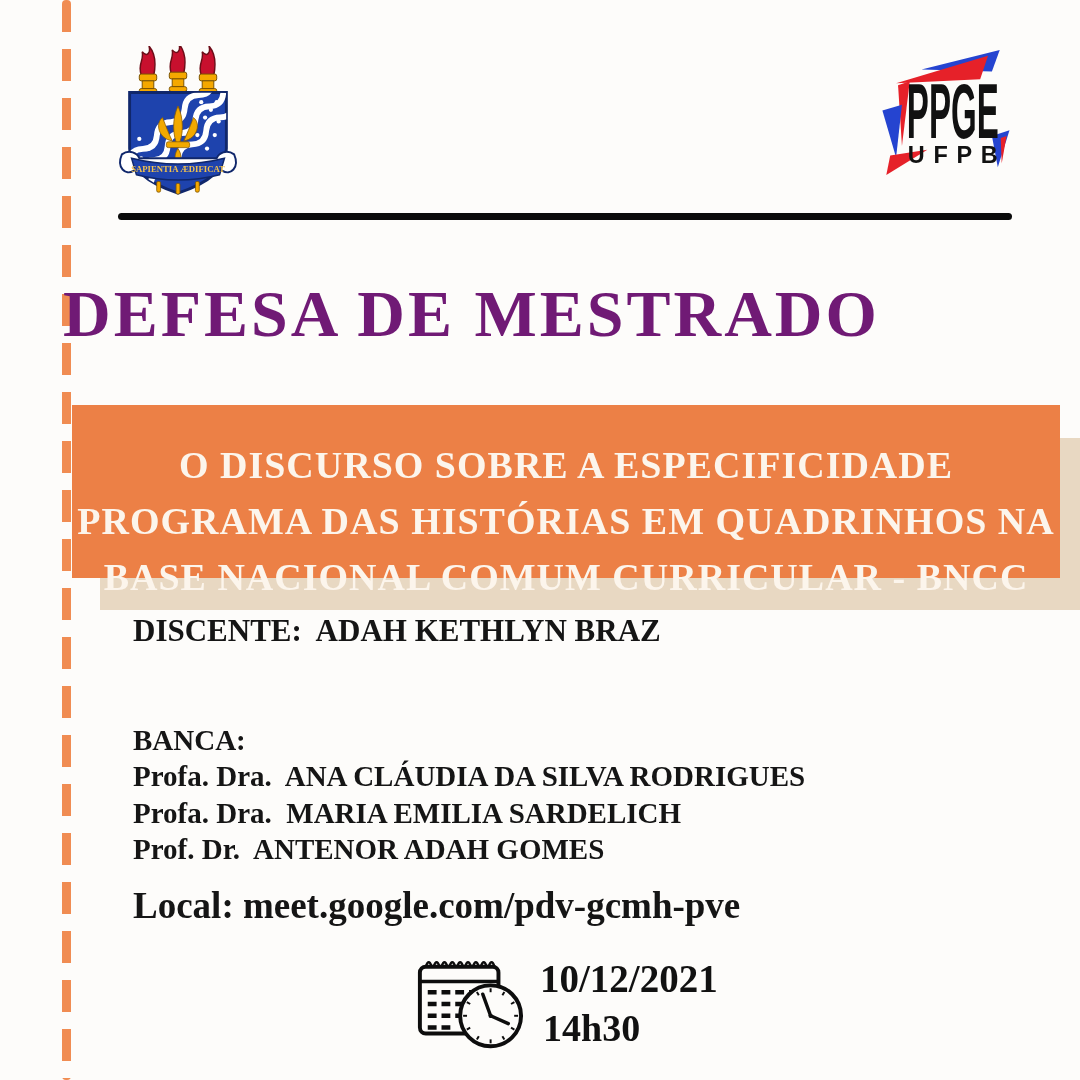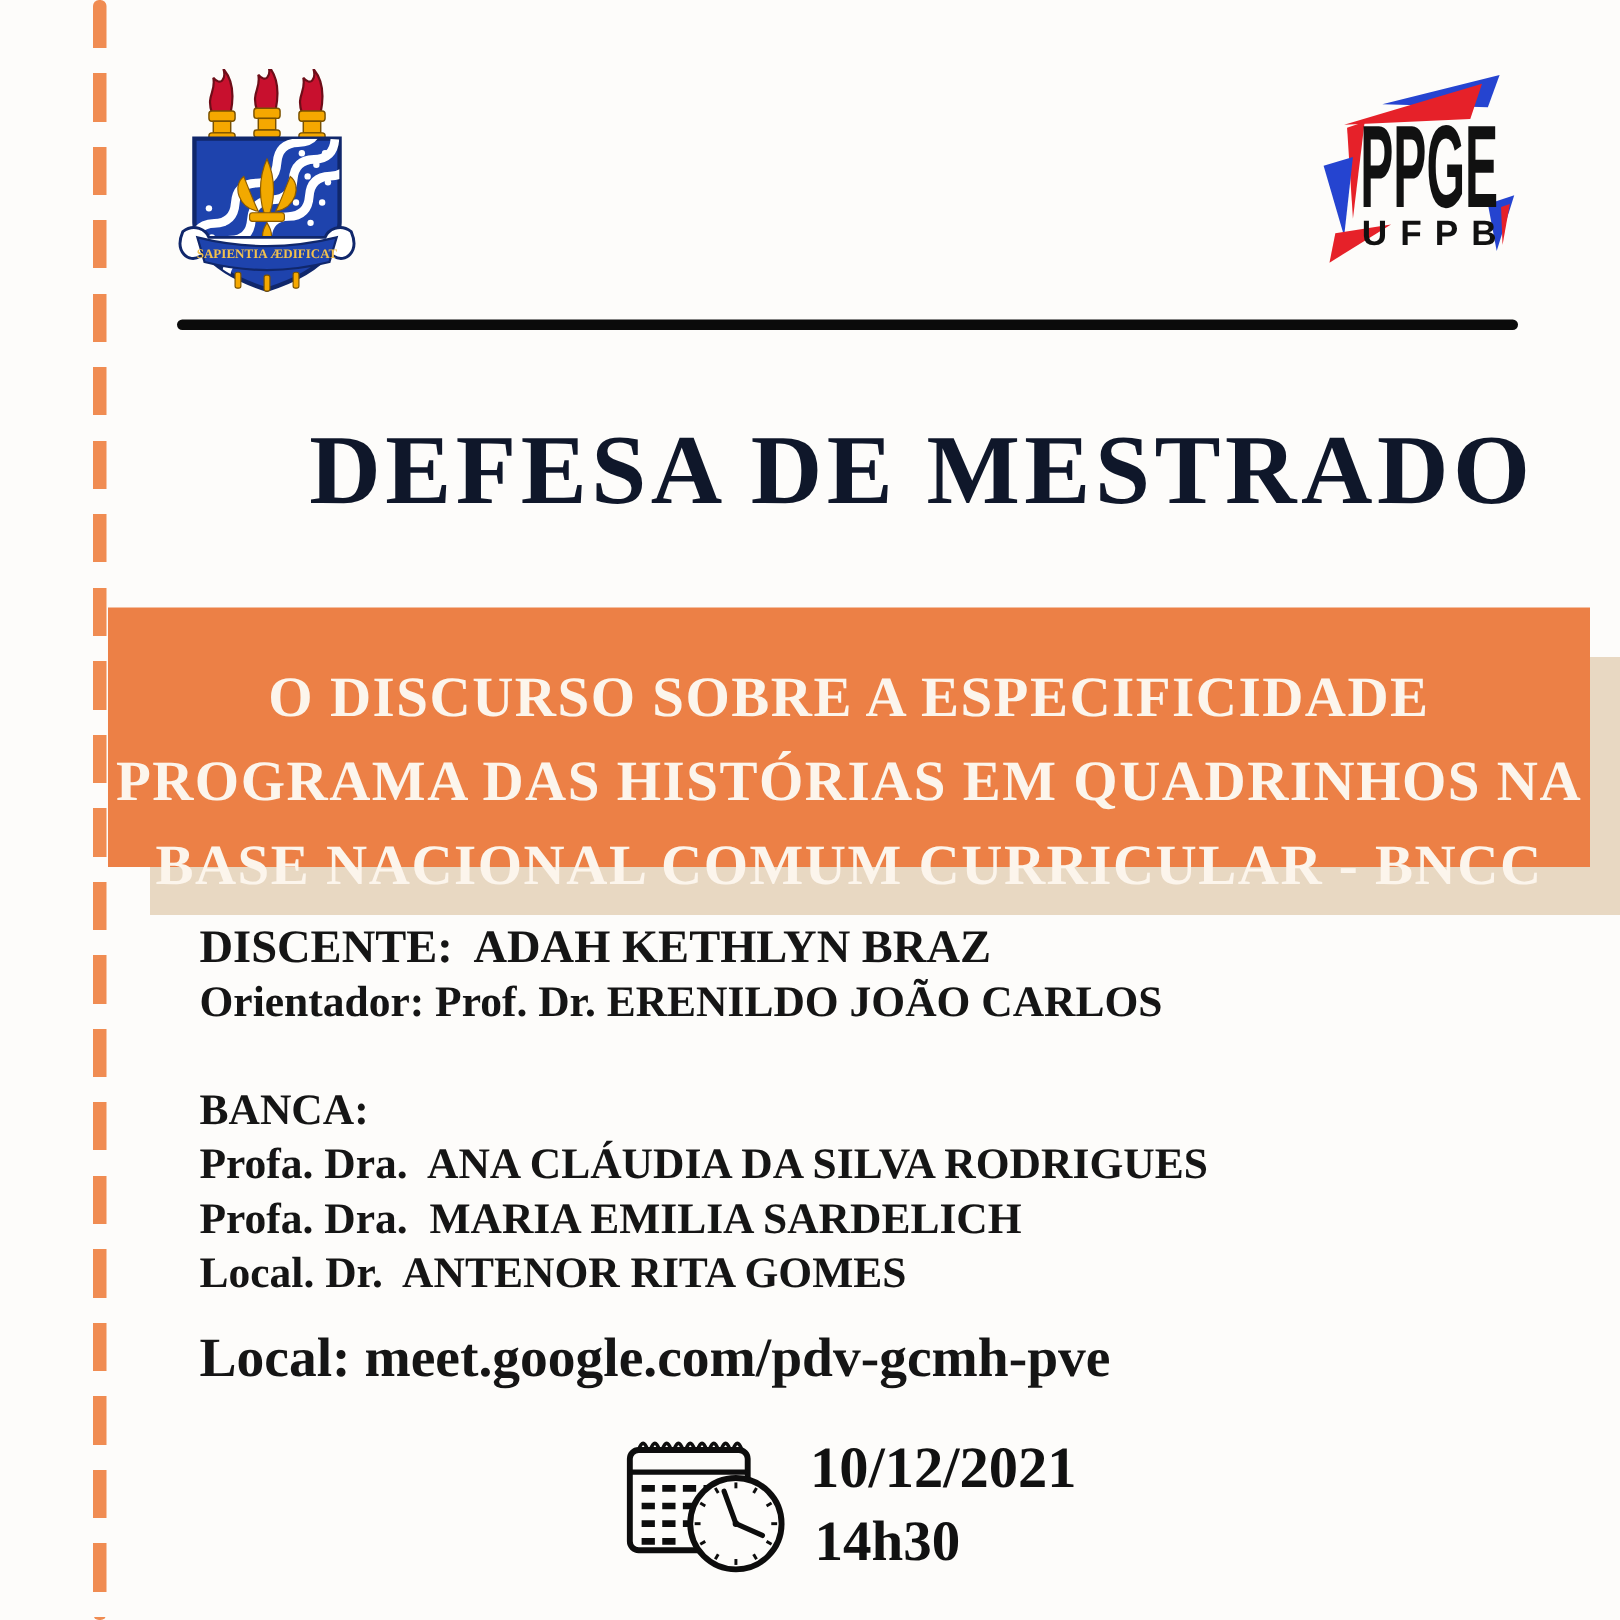--- a/index.html
+++ b/index.html
@@ -19,22 +19,22 @@
     text-align:center; font-weight:bold; color:#161616;
     font-size:27px; line-height:39px; letter-spacing:0.5px;
   }
   .ppge-logo { position:absolute; left:870px; top:48px; }
   .divider {
     position:absolute; left:118px; top:213px; width:894px; height:7px;
     background:#0b0b0b; border-radius:4px;
   }
   .main-title {
     position:absolute; left:63px; top:276px; width:960px;
-    text-align:right; font-size:66px; font-weight:bold;
-    letter-spacing:3px; color:#0f172a; white-space:nowrap;
+    text-align:left; font-size:66px; font-weight:bold;
+    letter-spacing:3px; color:#701a75; white-space:nowrap;
   }
   .banner-shadow {
     position:absolute; left:100px; top:438px; width:980px; height:172px;
     background:#E8D8C2;
   }
   .banner {
     position:absolute; left:72px; top:405px; width:988px; height:173px;
     background:#EC8046; color:#FCF5EC; text-align:center;
     font-weight:bold; font-size:38px; line-height:56px;
     letter-spacing:1px; padding-top:32px; box-sizing:border-box;
@@ -140,25 +140,24 @@
   <div class="main-title">DEFESA DE MESTRADO</div>
 
   <div class="banner-shadow"></div>
   <div class="banner">
     <div>O DISCURSO SOBRE A ESPECIFICIDADE</div>
     <div>PROGRAMA DAS HISTÓRIAS EM QUADRINHOS NA</div>
     <div>BASE NACIONAL COMUM CURRICULAR - BNCC</div>
   </div>
 
   <div class="info discente">DISCENTE:  ADAH KETHLYN BRAZ</div>
-  <div class="info orientador">Orientador: Prof. Dr. ERENILDO JOÃO CARLOS</div>
   <div class="info banca-label">BANCA:</div>
   <div class="info banca-1">Profa. Dra.  MARIA EMILIA SARDELICH</div>
   <div class="info banca-0">Profa. Dra.  ANA CLÁUDIA DA SILVA RODRIGUES</div>
-  <div class="info banca-2">Local. Dr.  ANTENOR RITA GOMES</div>
+  <div class="info banca-2">Prof. Dr.  ANTENOR ADAH GOMES</div>
   <div class="info local">Local: meet.google.com/pdv-gcmh-pve</div>
 
   <svg class="cal-icon" width="110" height="100" viewBox="0 0 112 100">
     <path d="M12,12 q3,-9 6,0 M20,12 q3,-9 6,0 M28,12 q3,-9 6,0 M36,12 q3,-9 6,0 M44,12 q3,-9 6,0 M52,12 q3,-9 6,0 M60,12 q3,-9 6,0 M68,12 q3,-9 6,0 M76,12 q3,-9 6,0" stroke="#0d0d0d" stroke-width="2.5" fill="none" stroke-linecap="round"></path>
     <rect x="6" y="12" width="80" height="68" rx="6" fill="#FDFCFA" stroke="#0d0d0d" stroke-width="4"></rect>
     <line x1="6" y1="27" x2="86" y2="27" stroke="#0d0d0d" stroke-width="3.5"></line>
     <path d="M14,38 h9 M28,38 h9 M42,38 h9 M56,38 h9
              M14,50 h9 M28,50 h9 M42,50 h9 M56,50 h9
              M14,62 h9 M28,62 h9 M42,62 h9
              M14,74 h9 M28,74 h9" stroke="#0d0d0d" stroke-width="4.5" fill="none"></path>

